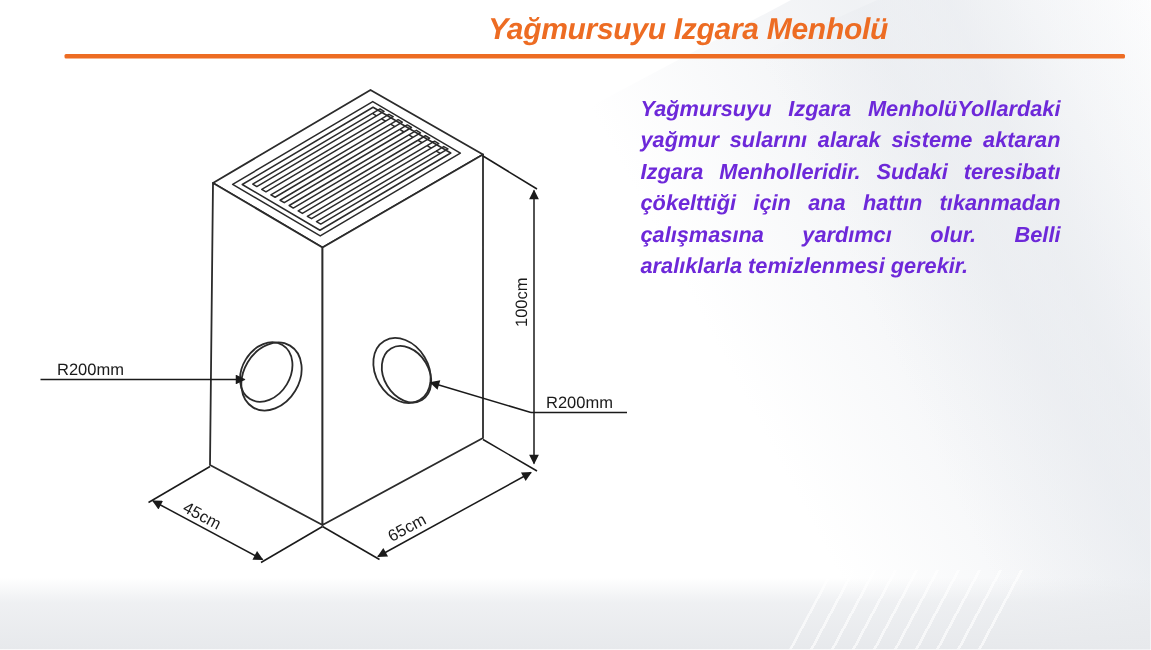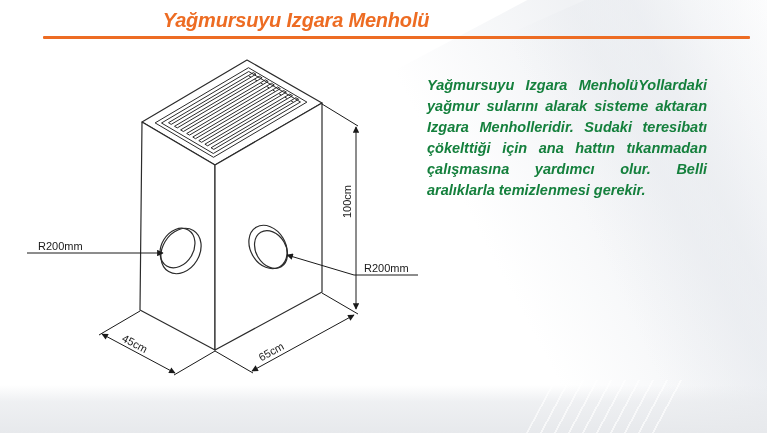--- a/index.html
+++ b/index.html
@@ -29,37 +29,36 @@
   .bg-streaks{
     position:absolute;left:540px;top:380px;width:130px;height:53px;
     transform:skewX(-28deg);
     background:repeating-linear-gradient(90deg, rgba(255,255,255,.9) 0 2px, rgba(255,255,255,0) 2px 14px);
     opacity:.7;pointer-events:none;
   }
   
   .header{position:absolute;left:0;top:0;width:100%;}
   .page-title{
     position:absolute;left:0;top:9px;width:592px;
-    text-align:center;
+    text-align:right;
     font-size:20px;font-weight:bold;font-style:italic;
     letter-spacing:-0.2px;
     white-space:nowrap;
   }
   .title-rule{
     position:absolute;left:43px;top:36px;width:707px;height:3px;
     border-radius:1px;
   }
   
   .description{
     position:absolute;left:427px;top:63px;width:280px;
     font-size:14.5px;line-height:21px;
     font-weight:bold;font-style:italic;
-    color:#15803d;
+    color:#6d28d9;
     text-align:justify;
-    margin-top:12px;
   }
   
   svg.diagram{position:absolute;left:0;top:0;}
   svg .dim-text{
     font-family:"Liberation Sans", sans-serif;
     font-size:11px;fill:#1a1a1a;font-weight:normal;
   }
 </style>
 </head>
 <body>

